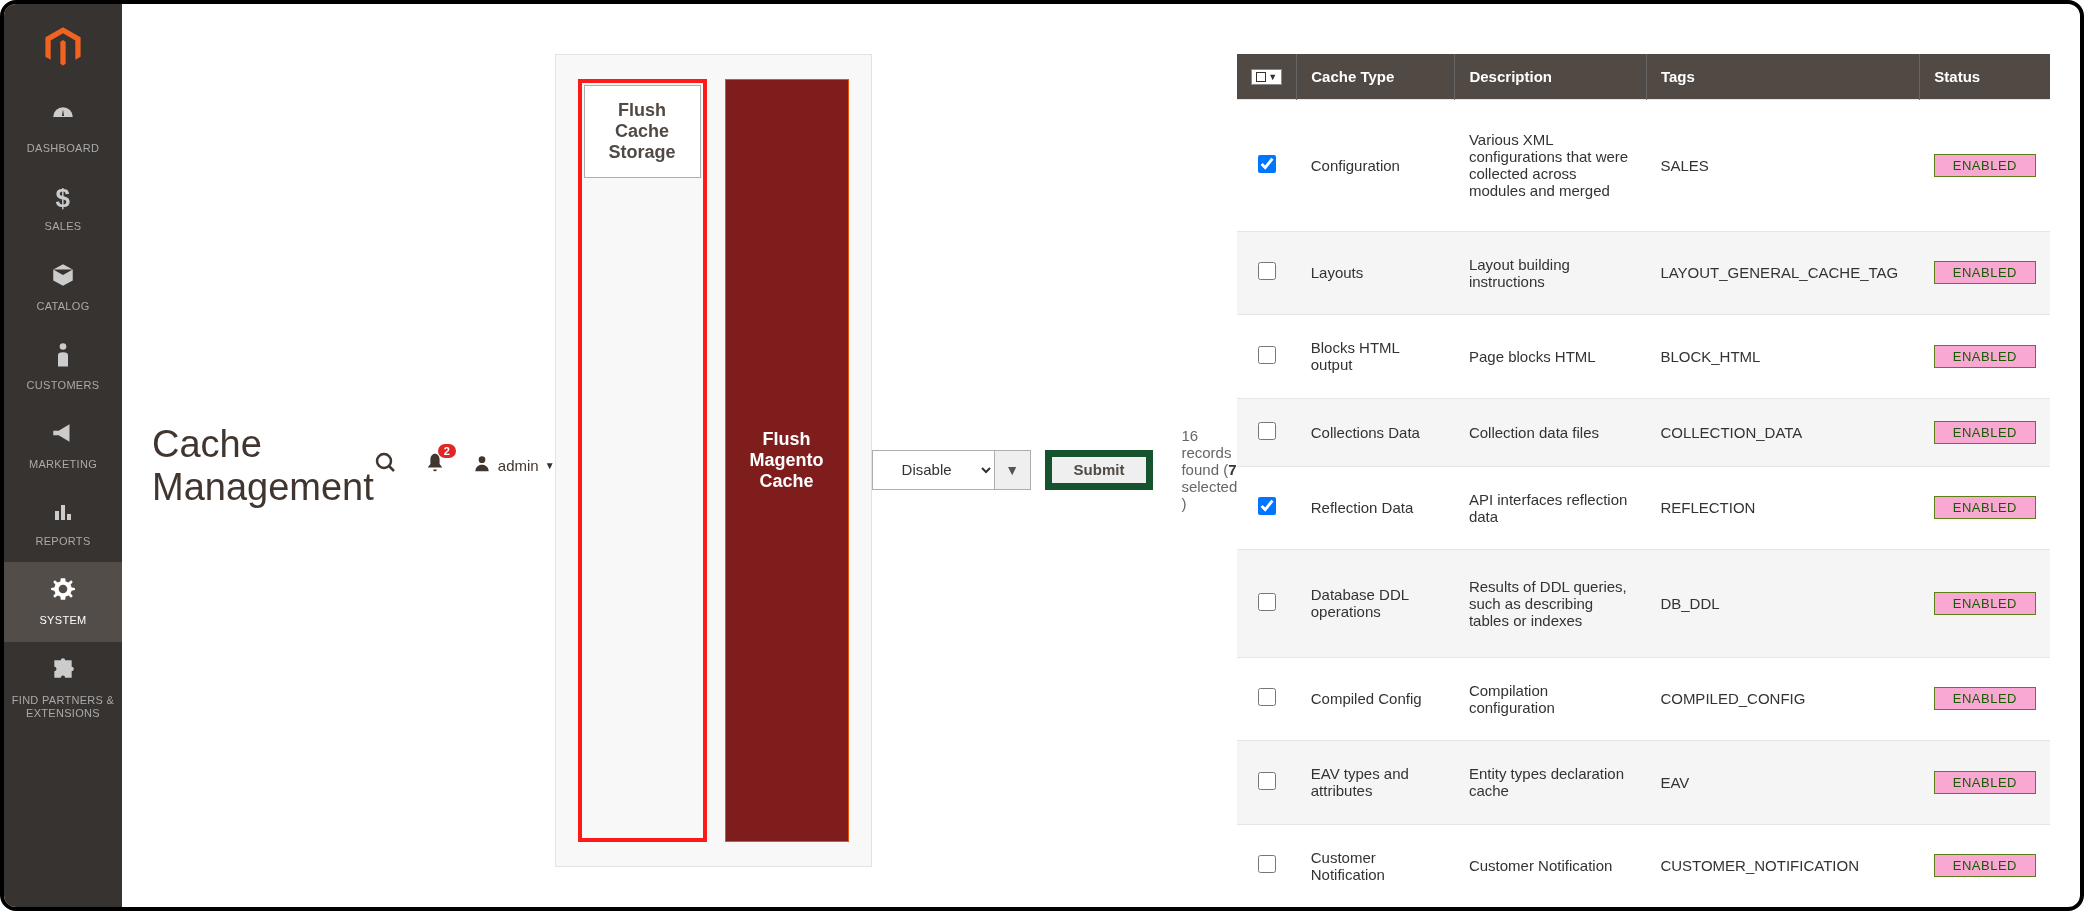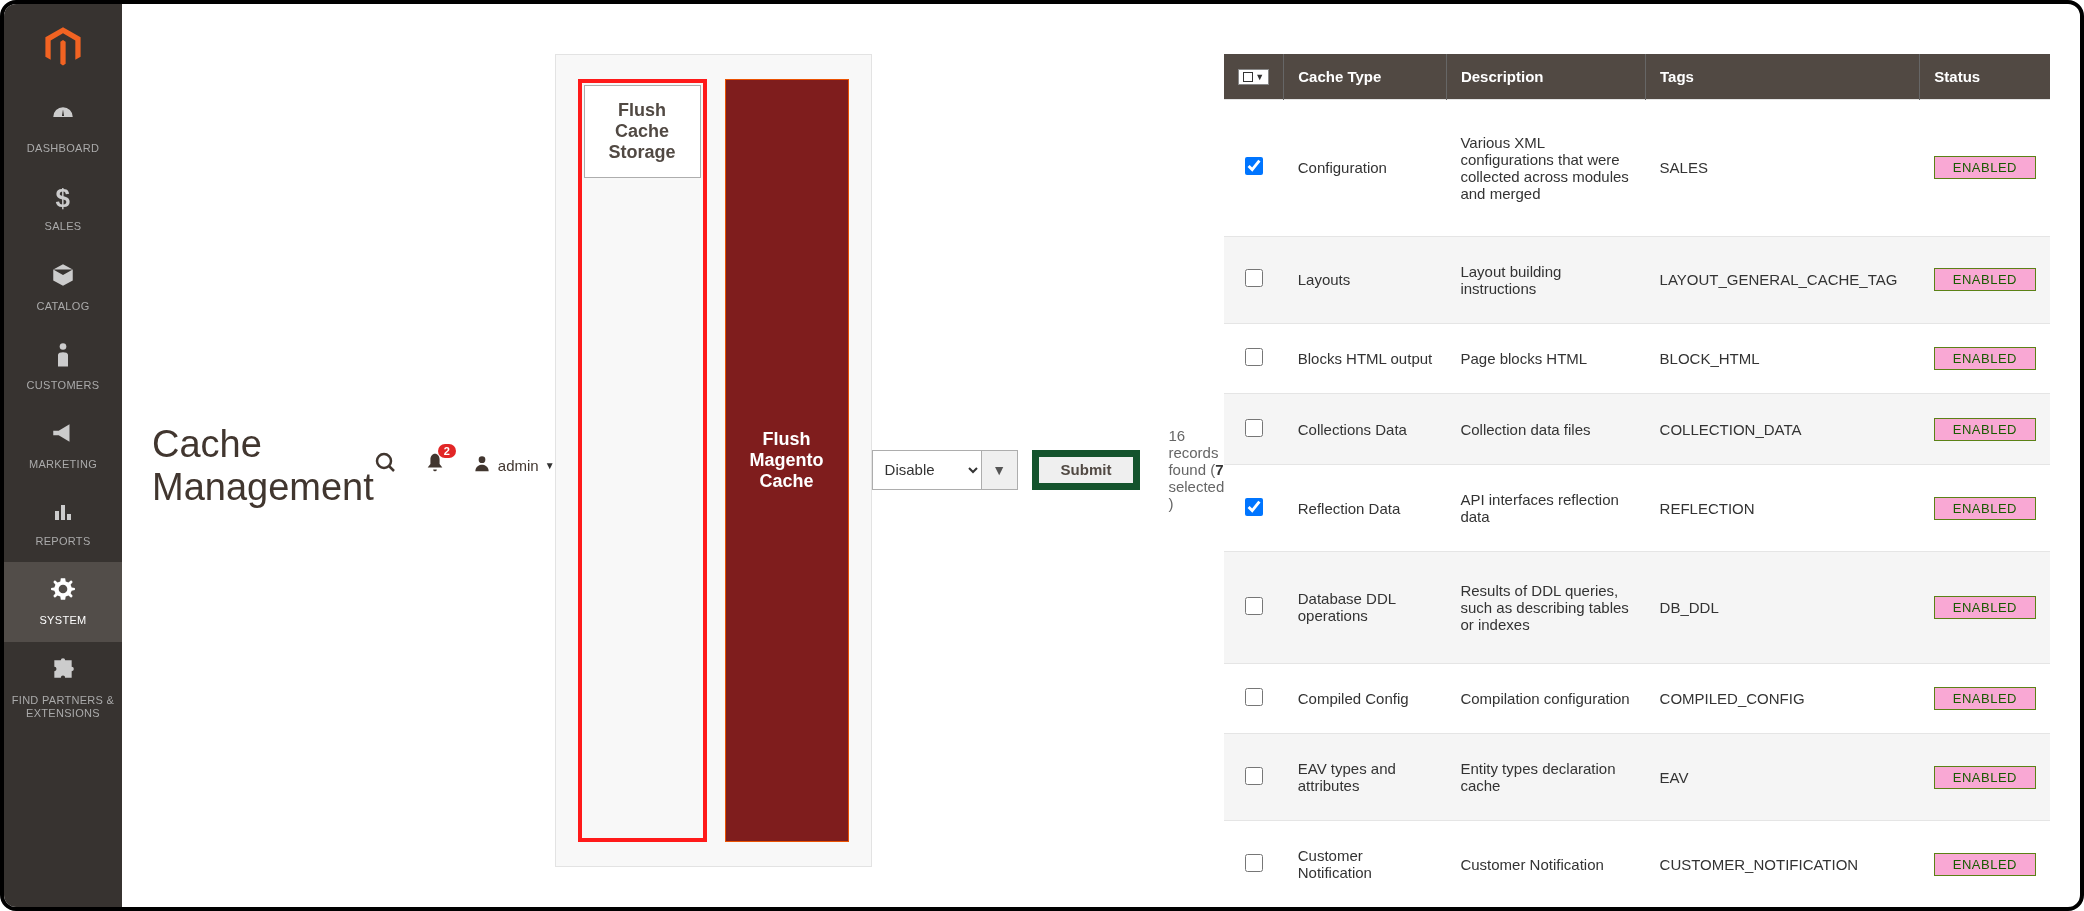--- a/index.html
+++ b/index.html
@@ -31,21 +31,21 @@
 
 
 .action-bar { background: #f8f8f8; border: 1px solid #e3e3e3; padding: 24px 22px; display: flex; justify-content: flex-end; gap: 18px; margin-bottom: 40px; }
 .btn { padding: 14px 24px; font-size: 18px; font-weight: 600; border: 1px solid #adadad; background: #fff; color: #514943; cursor: pointer; }
 .btn.primary { background: #7f1d1d; border-color: #eb5202; color: #fff; }
 .highlight-box { border: 4px solid #ff1a1a; padding: 2px; }
 
 
 .toolbar { display: flex; align-items: center; gap: 14px; margin-bottom: 22px; }
 .select-wrap { display: flex; }
-.select-wrap select { height: 40px; border: 1px solid #adadad; padding: 0 8px; font-size: 15px; background: #fff; color: #333; min-width: 110px; }
+.select-wrap select { height: 40px; border: 1px solid #adadad; padding: 0 25px; font-size: 15px; background: #fff; color: #333; min-width: 110px; }
 .select-wrap .sel-btn { width: 36px; height: 40px; border: 1px solid #adadad; border-left: none; background: #efefef; display: flex; align-items: center; justify-content: center; cursor: pointer; color: #555; }
 .btn-submit { height: 40px; padding: 0 22px; border: 7px solid #14532d; background: #efefef; font-size: 15px; font-weight: 600; color: #514943; cursor: pointer; }
 .records-info { font-size: 15px; color: #666; margin-left: 14px; }
 .records-info b { font-weight: 700; color: #333; }
 
 
 .table { width: 100%; border-collapse: collapse; }
 .table thead { background: #514943; color: #fff; }
 .table th { text-align: left; padding: 14px 14px; font-weight: 600; font-size: 15px; border-right: 1px solid #666; }
 .table th:last-child { border-right: none; }

